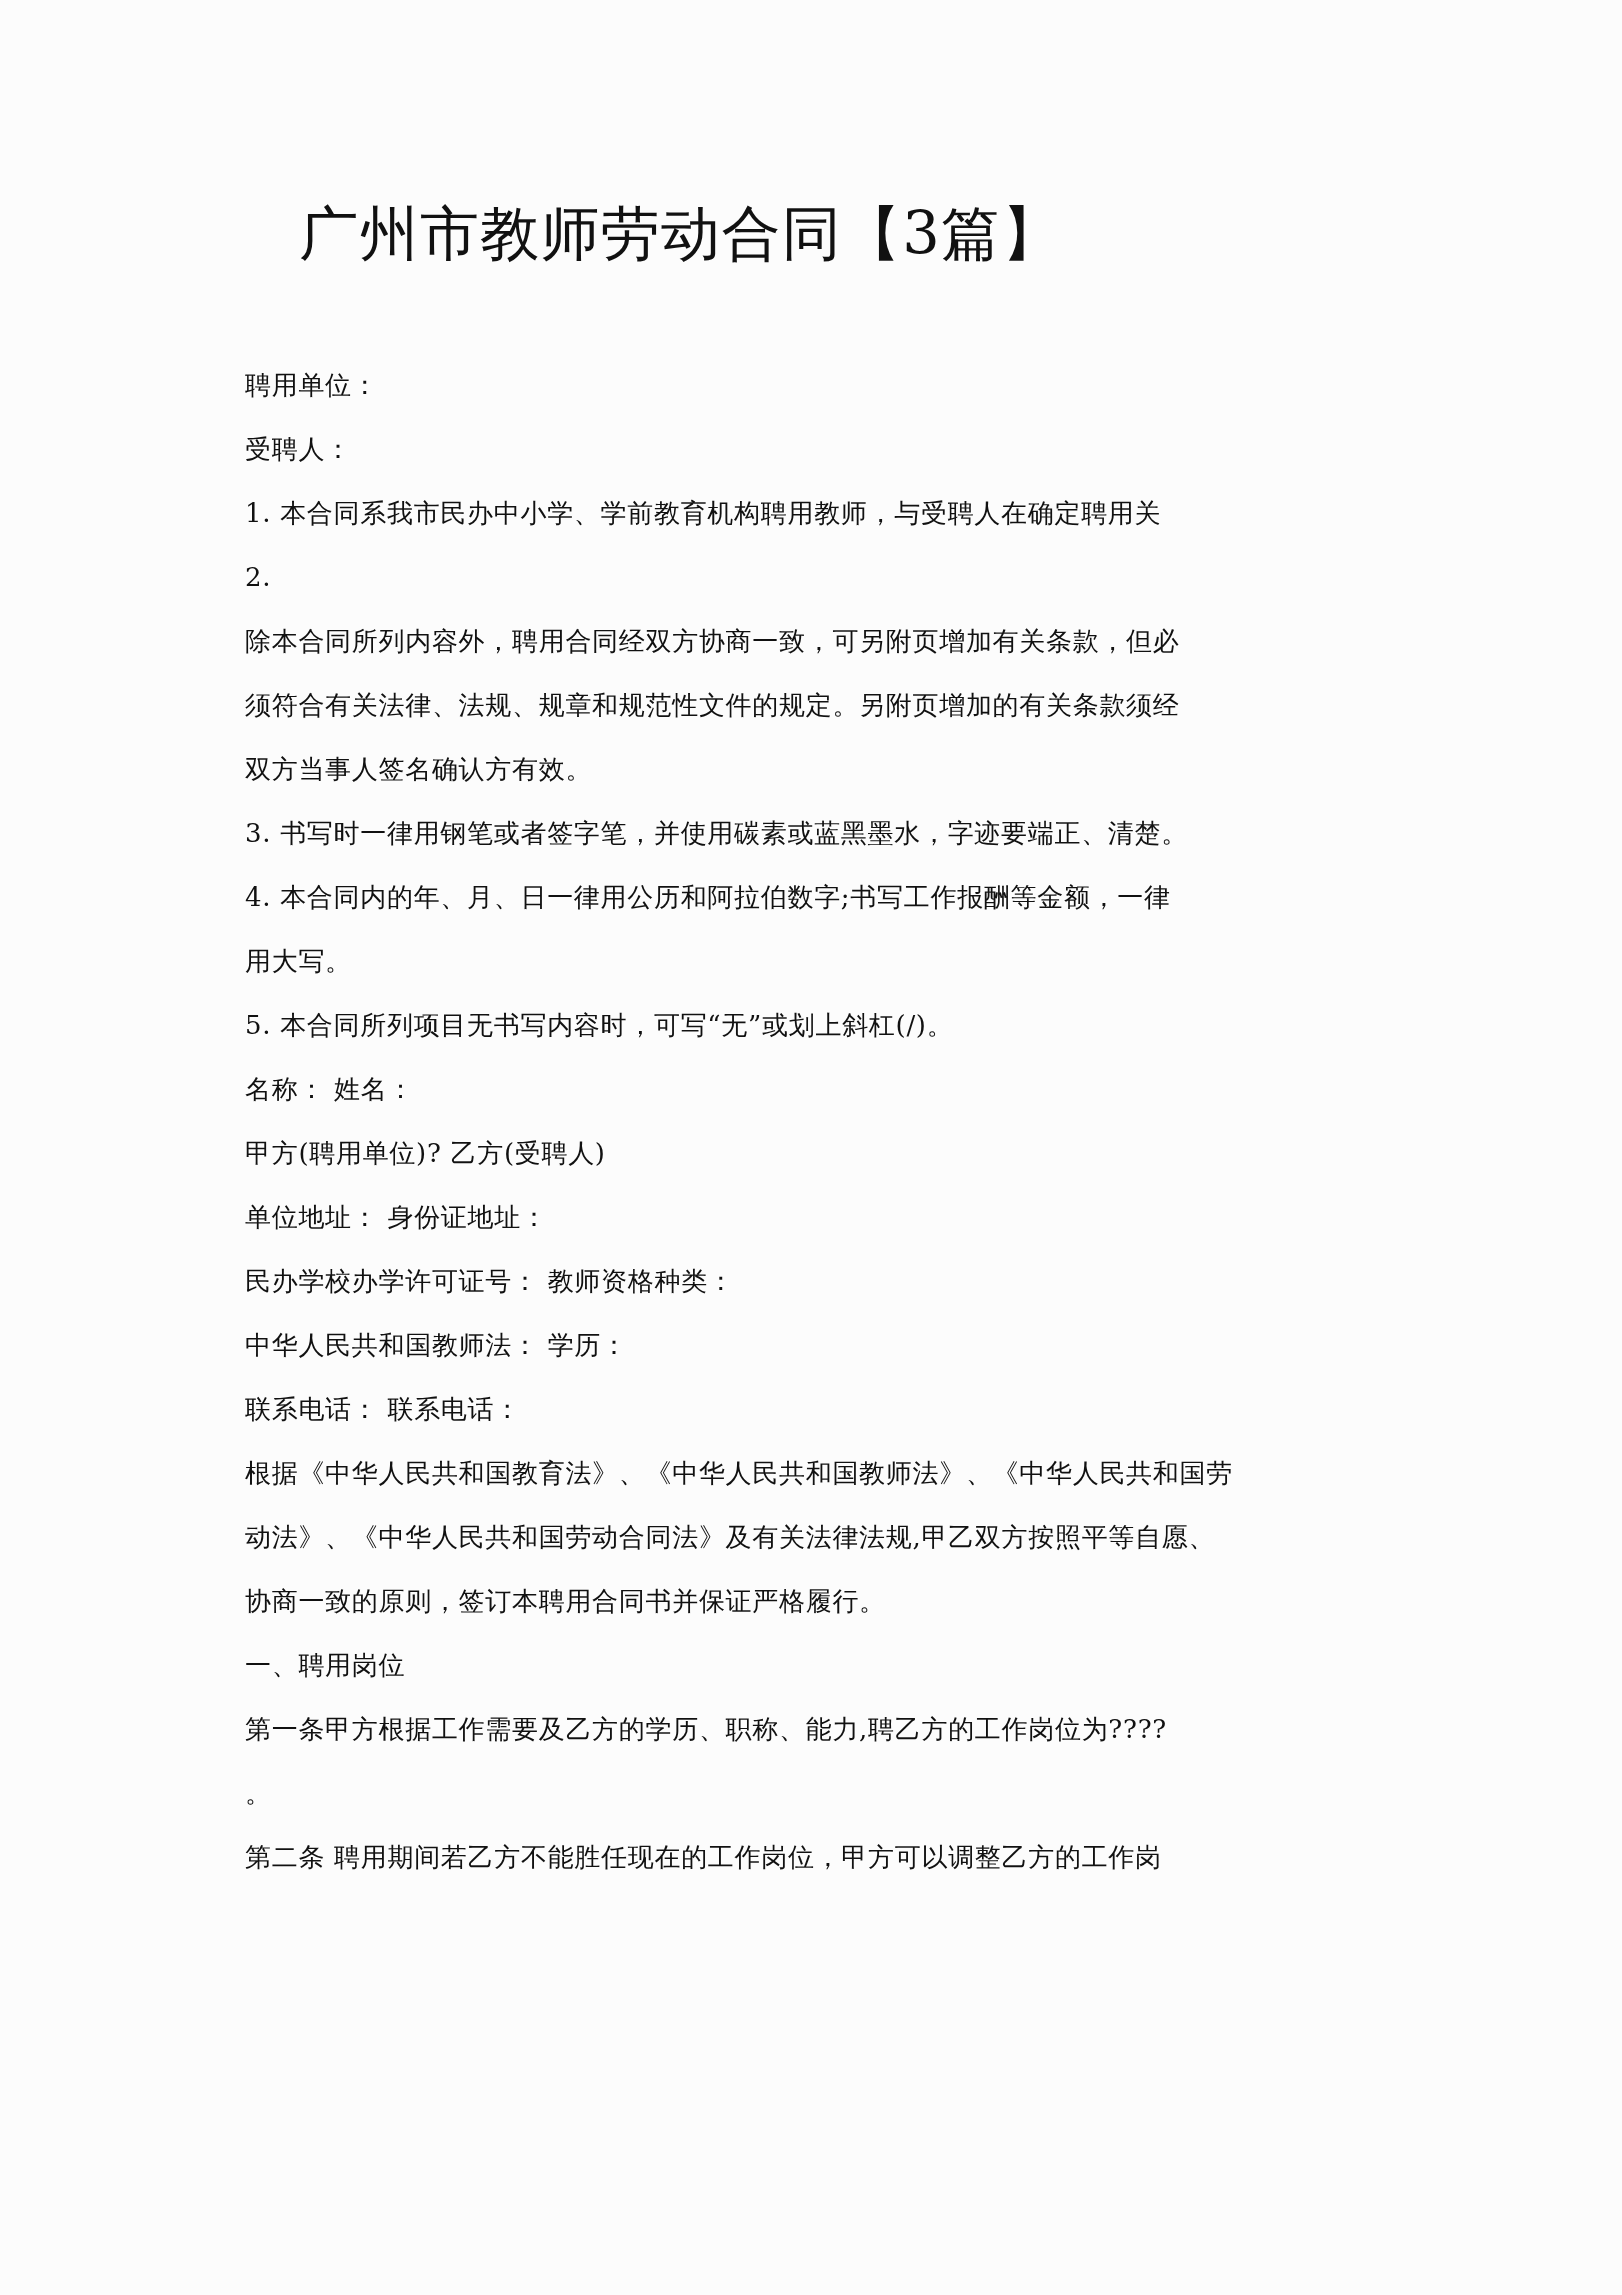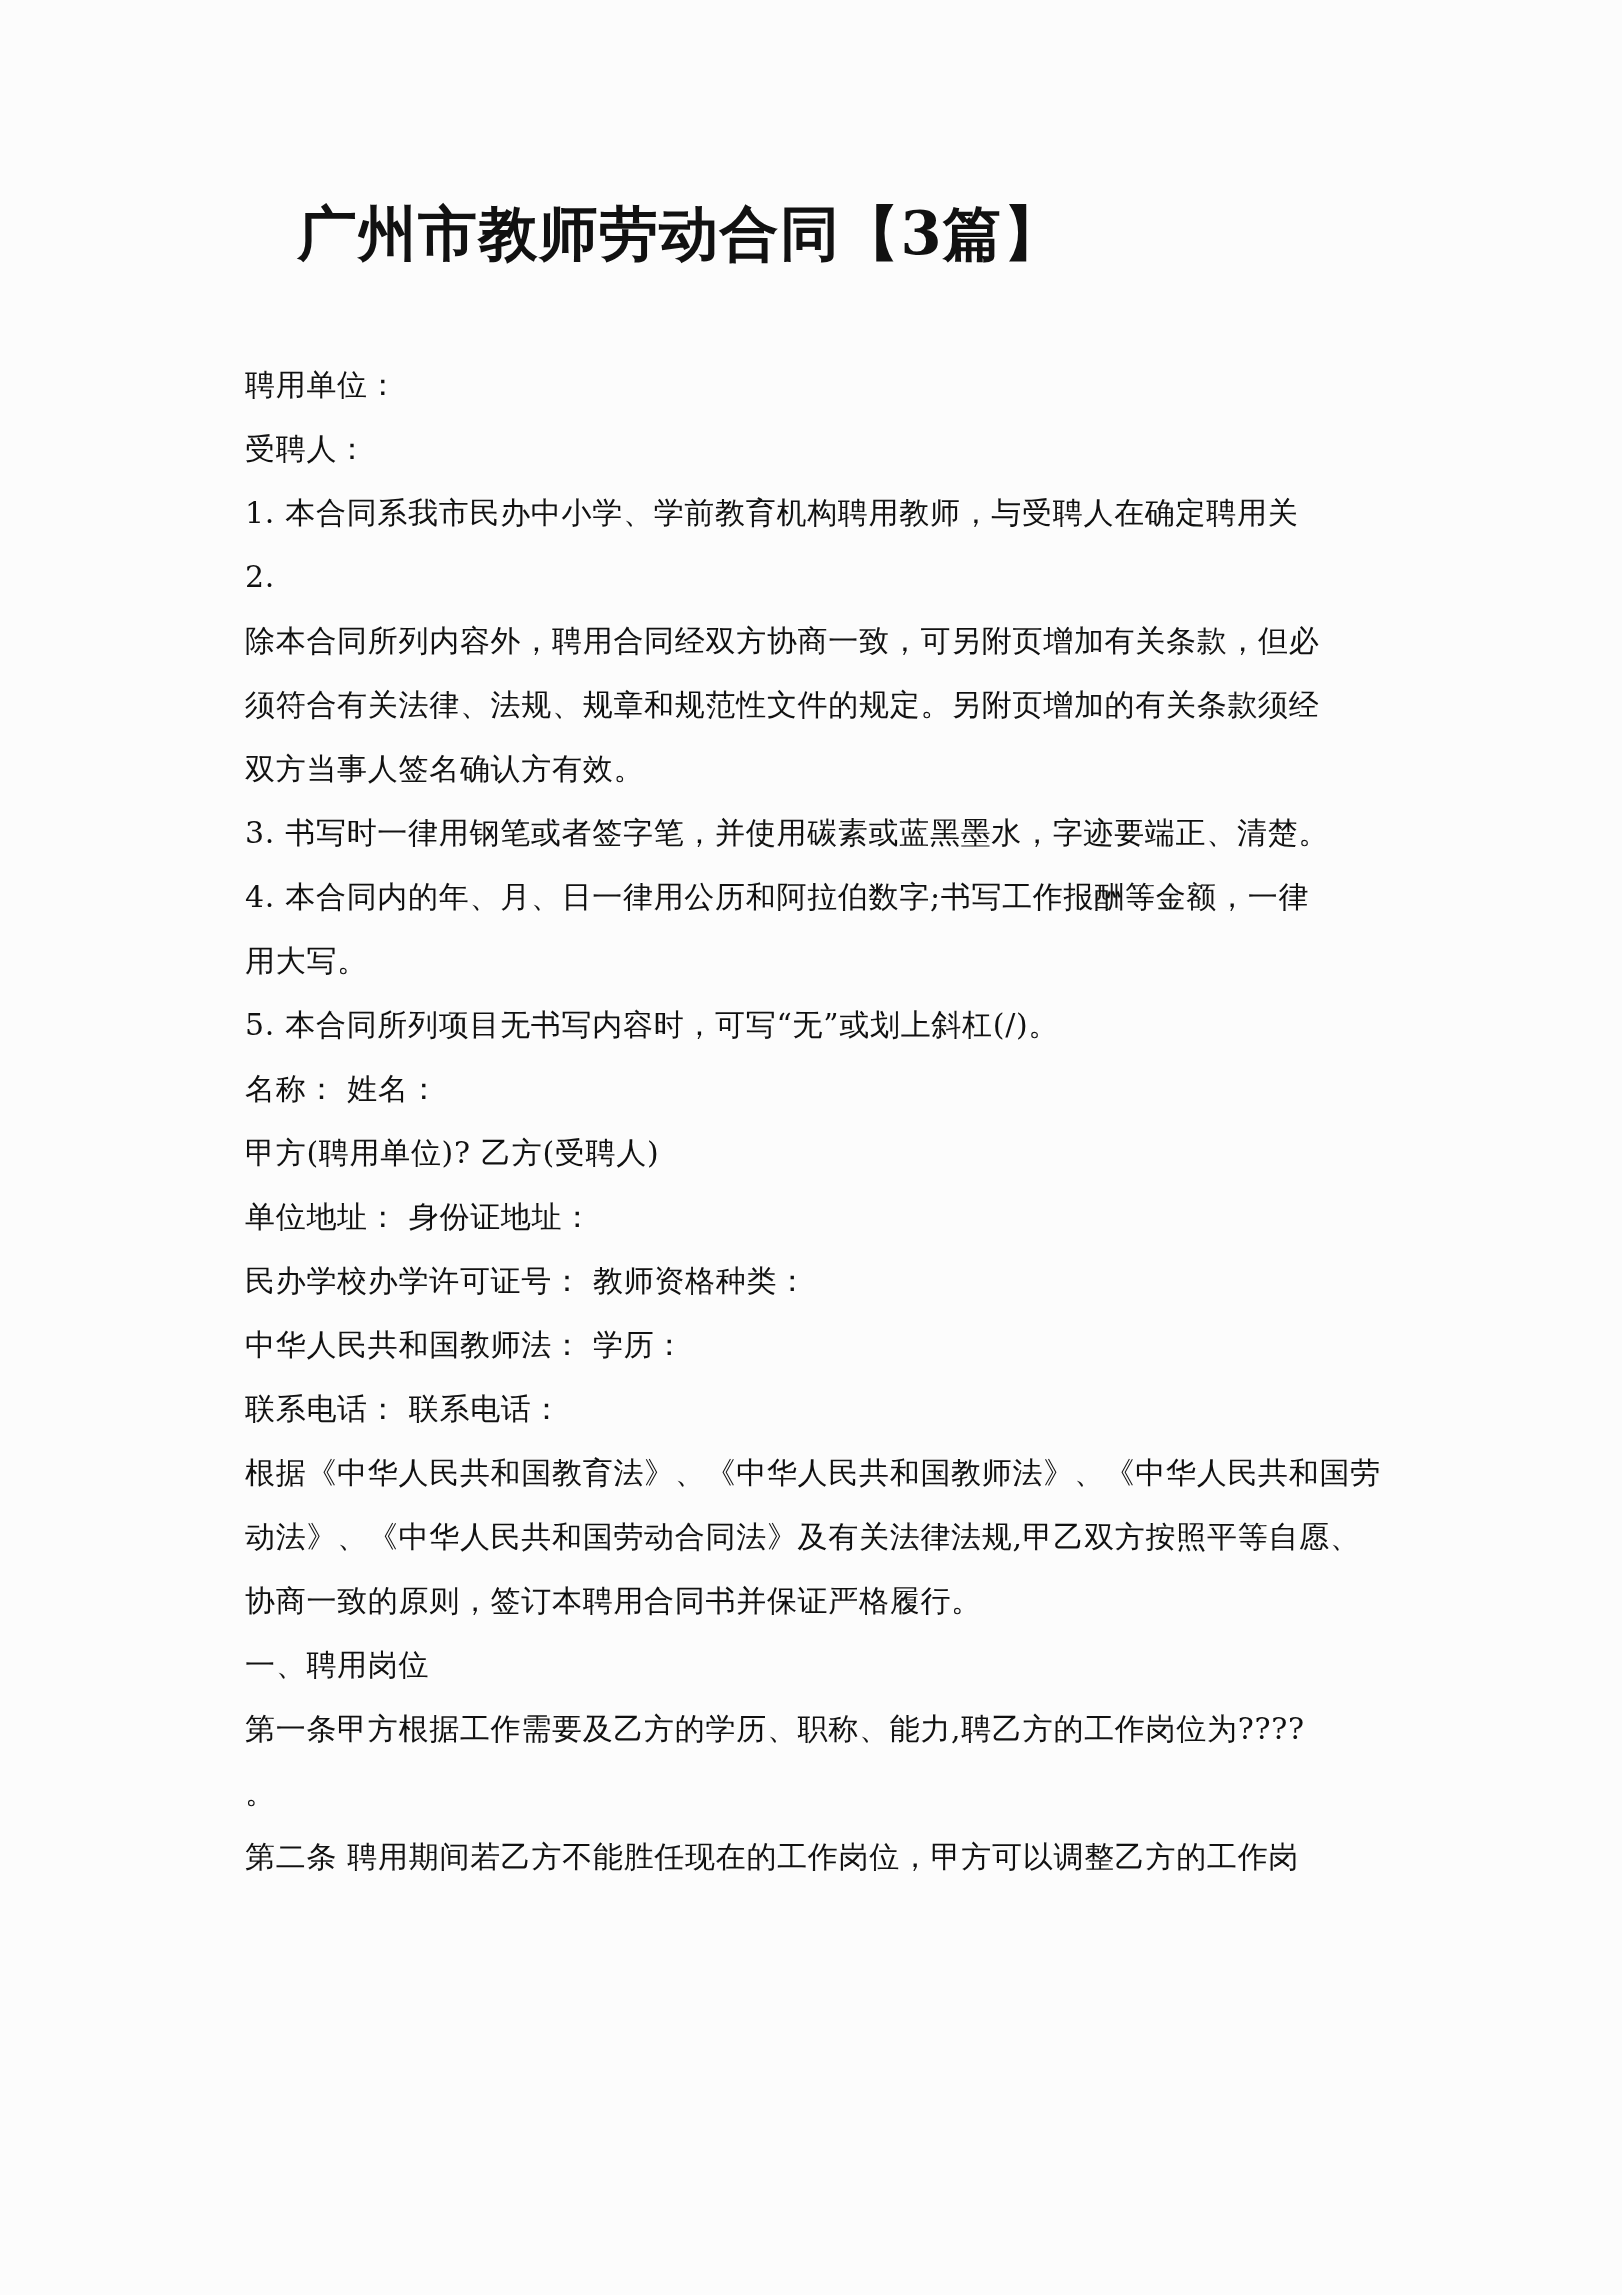--- a/index.html
+++ b/index.html
@@ -24,30 +24,30 @@
     .doc-title {
       position: absolute;
       top: 194px;
       left: 0;
       width: 1361px;
       text-align: center;
       font-size: 59px;
       line-height: 79px;
       letter-spacing: 1.3px;
       margin: 0;
-      font-weight: bold;
+      font-weight: normal;
     }
     .body {
       position: absolute;
       left: 245px;
       top: 353px;
       width: 1152px;
     }
     .line {
-      font-size: 30px;
+      font-size: 26px;
       height: 64px;
       line-height: 64px;
       white-space: nowrap;
       letter-spacing: 0.7px;
     }
   </style>
 </head>
 <body>
 
 <div class="page">

